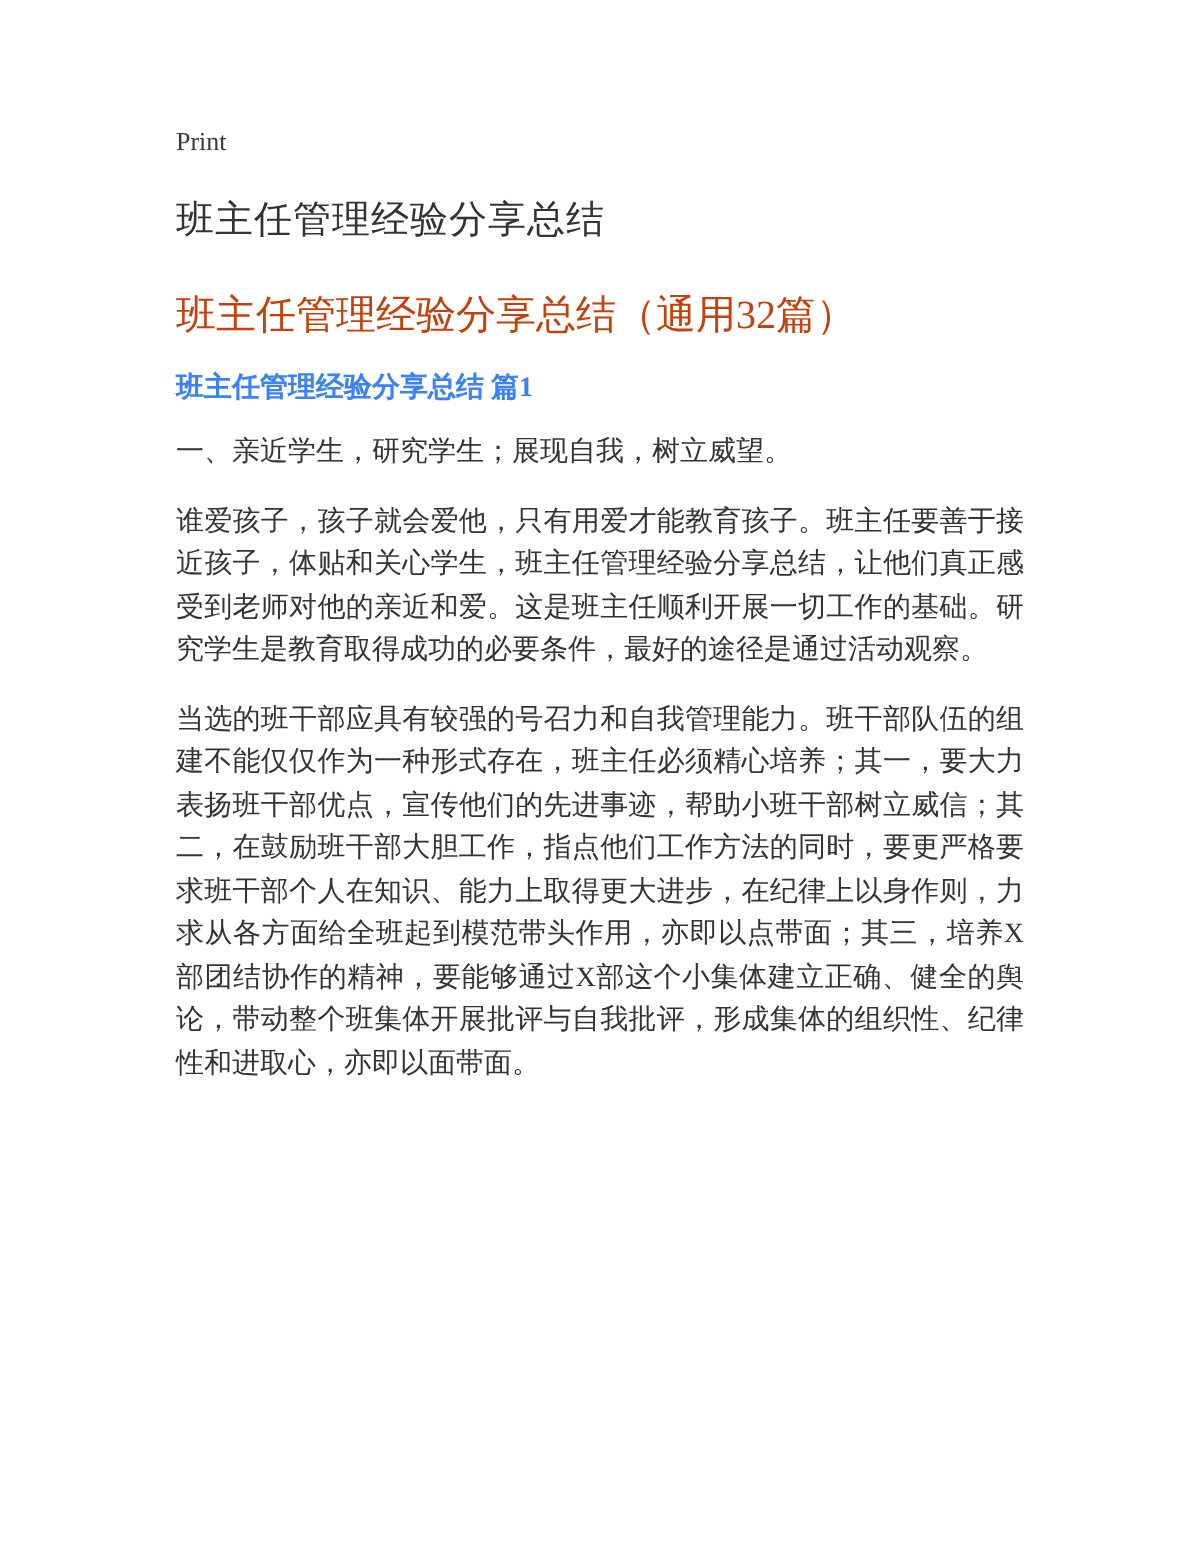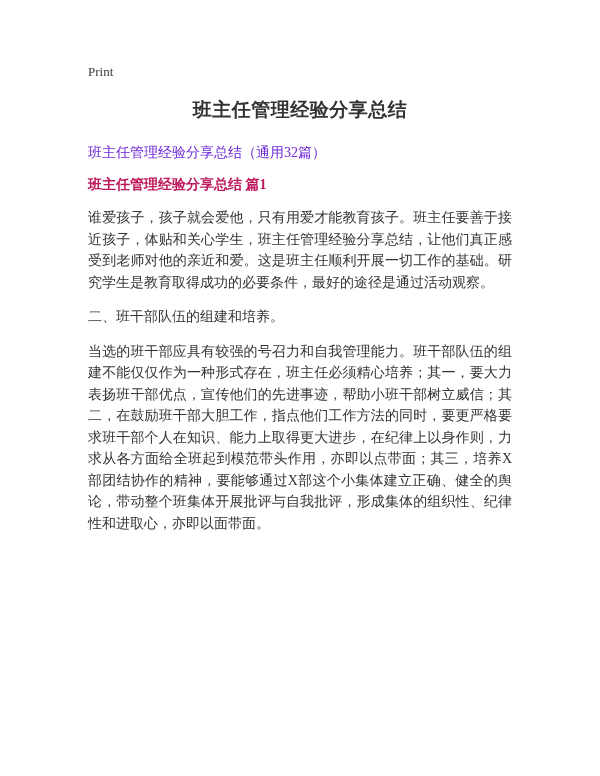--- a/index.html
+++ b/index.html
@@ -22,37 +22,36 @@
   .print-link {
     display: inline-block;
     font-family: "Liberation Serif", "DejaVu Serif", serif;
     font-size: 13px;
     color: #3a3a3a;
     text-decoration: none;
     cursor: pointer;
   }
   .doc-title {
     margin: 17px 0 0 0;
-    text-align: center;
     font-size: 19px;
-    font-weight: bold;
+    font-weight: normal;
     color: #333333;
     letter-spacing: 0.5px;
   }
   .doc-subtitle {
     margin: 21px 0 0 0;
-    font-size: 14px;
+    font-size: 20px;
     font-weight: normal;
-    color: #6d28d9;
+    color: #c2410c;
   }
   .article-heading {
     margin: 14px 0 0 0;
     font-size: 14px;
     font-weight: bold;
-    color: #be185d;
+    color: #3b82f6;
   }
   .article-body p {
     margin: 13px 0 0 0;
     font-size: 14px;
     line-height: 21.5px;
     text-align: justify;
     color: #333333;
     word-break: break-all;
   }
 </style>
@@ -63,18 +62,18 @@
 
   <a class="print-link">Print</a>
 
   <h1 class="doc-title">班主任管理经验分享总结</h1>
 
   <div class="doc-subtitle">班主任管理经验分享总结（通用32篇）</div>
 
   <h2 class="article-heading">班主任管理经验分享总结 篇1</h2>
 
   <div class="article-body">
+      <p>一、亲近学生，研究学生；展现自我，树立威望。</p>
       <p>谁爱孩子，孩子就会爱他，只有用爱才能教育孩子。班主任要善于接近孩子，体贴和关心学生，班主任管理经验分享总结，让他们真正感受到老师对他的亲近和爱。这是班主任顺利开展一切工作的基础。研究学生是教育取得成功的必要条件，最好的途径是通过活动观察。</p>
-      <p>二、班干部队伍的组建和培养。</p>
       <p>当选的班干部应具有较强的号召力和自我管理能力。班干部队伍的组建不能仅仅作为一种形式存在，班主任必须精心培养；其一，要大力表扬班干部优点，宣传他们的先进事迹，帮助小班干部树立威信；其二，在鼓励班干部大胆工作，指点他们工作方法的同时，要更严格要求班干部个人在知识、能力上取得更大进步，在纪律上以身作则，力求从各方面给全班起到模范带头作用，亦即以点带面；其三，培养X部团结协作的精神，要能够通过X部这个小集体建立正确、健全的舆论，带动整个班集体开展批评与自我批评，形成集体的组织性、纪律性和进取心，亦即以面带面。</p>
     </div>
 
 </div>
 
 </body></html>

